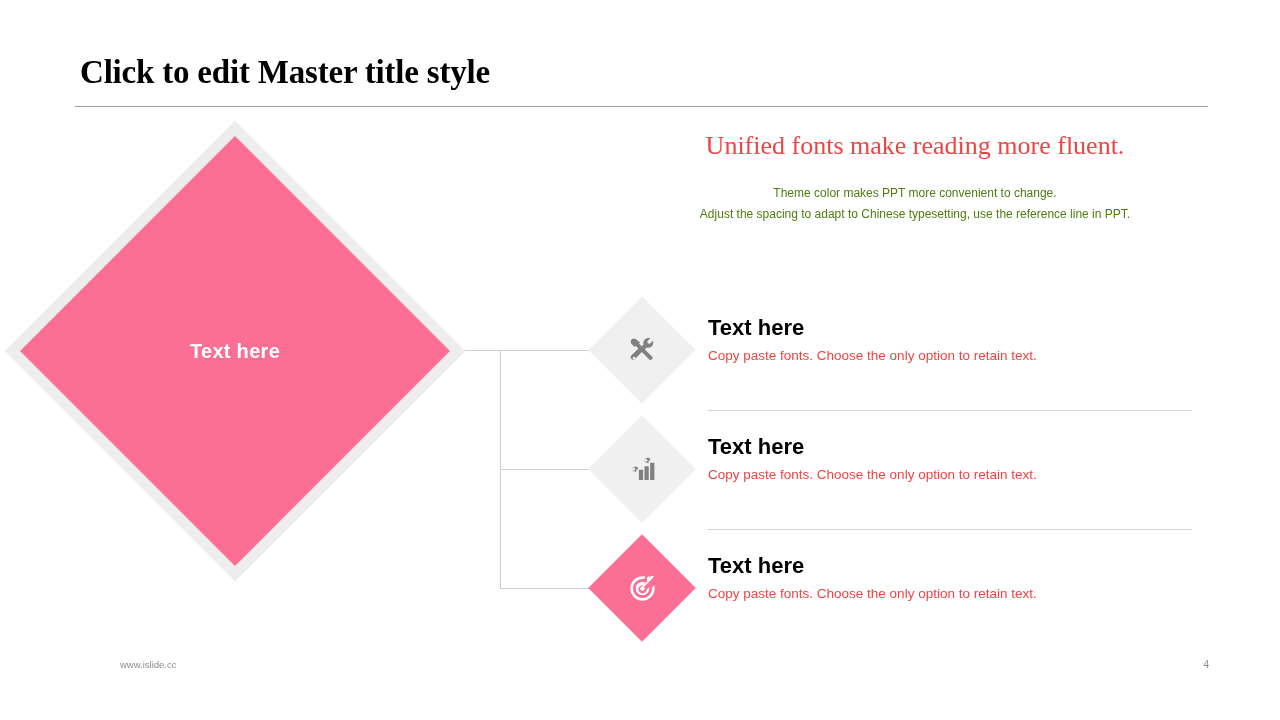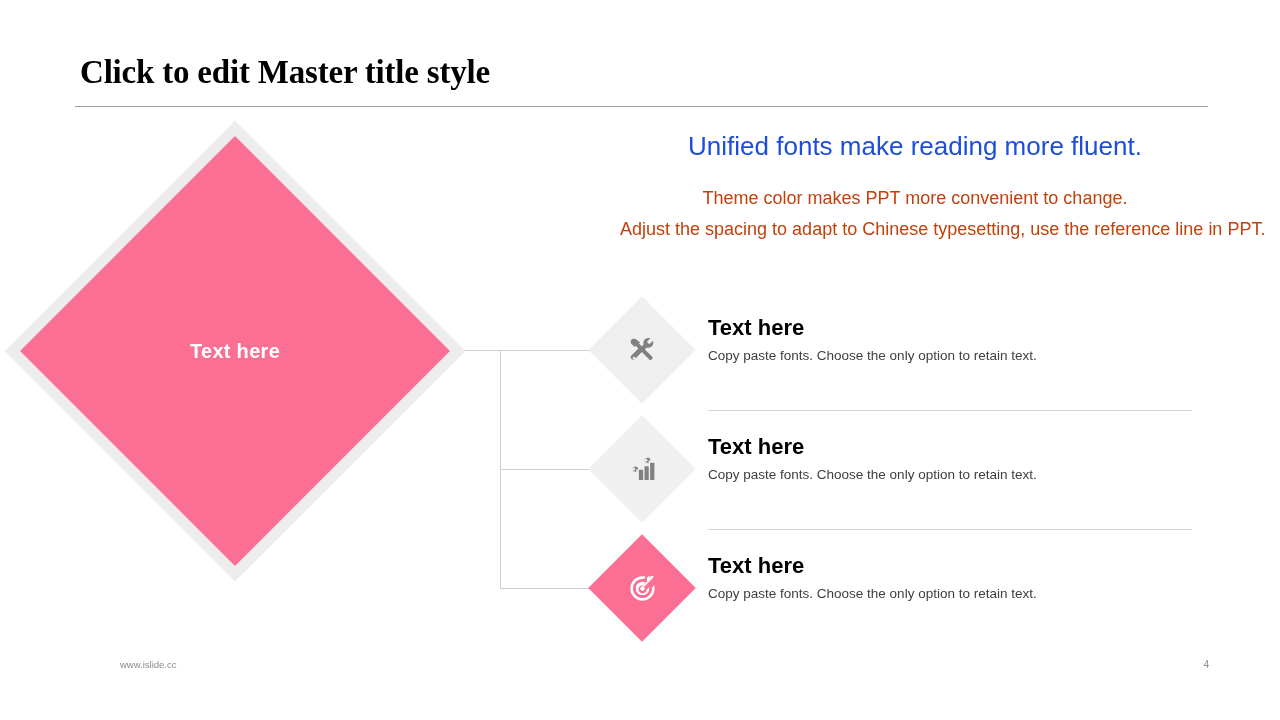--- a/index.html
+++ b/index.html
@@ -40,27 +40,28 @@
   
   #subtitle-block {
     position: absolute;
     left: 620px;
     top: 130px;
     width: 590px;
     text-align: center;
   }
   #subtitle-headline {
     font-size: 26px;
-    color: #1d4ed8;
+    color: #ef4444;
     line-height: 1.25;
     white-space: nowrap;
+    font-family: Liberation Serif, serif;
   }
   .subtitle-line {
-    font-size: 18px;
-    color: #c2410c;
+    font-size: 12px;
+    color: #4d7c0f;
     line-height: 1.75;
     white-space: nowrap;
   }
   #subtitle-lines {
     margin-top: 20px;
   }
 
   
   .conn {
     position: absolute;
@@ -160,21 +161,21 @@
   .row-heading {
     font-size: 22px;
     font-weight: bold;
     color: #000000;
     line-height: 1.15;
     margin-bottom: 8px;
     white-space: nowrap;
   }
   .row-body {
     font-size: 13.5px;
-    color: #404040;
+    color: #ef4444;
     line-height: 1.2;
     white-space: nowrap;
   }
 
   
   #footer-url {
     position: absolute;
     left: 80px;
     top: 659px;
     font-size: 9.5px;

